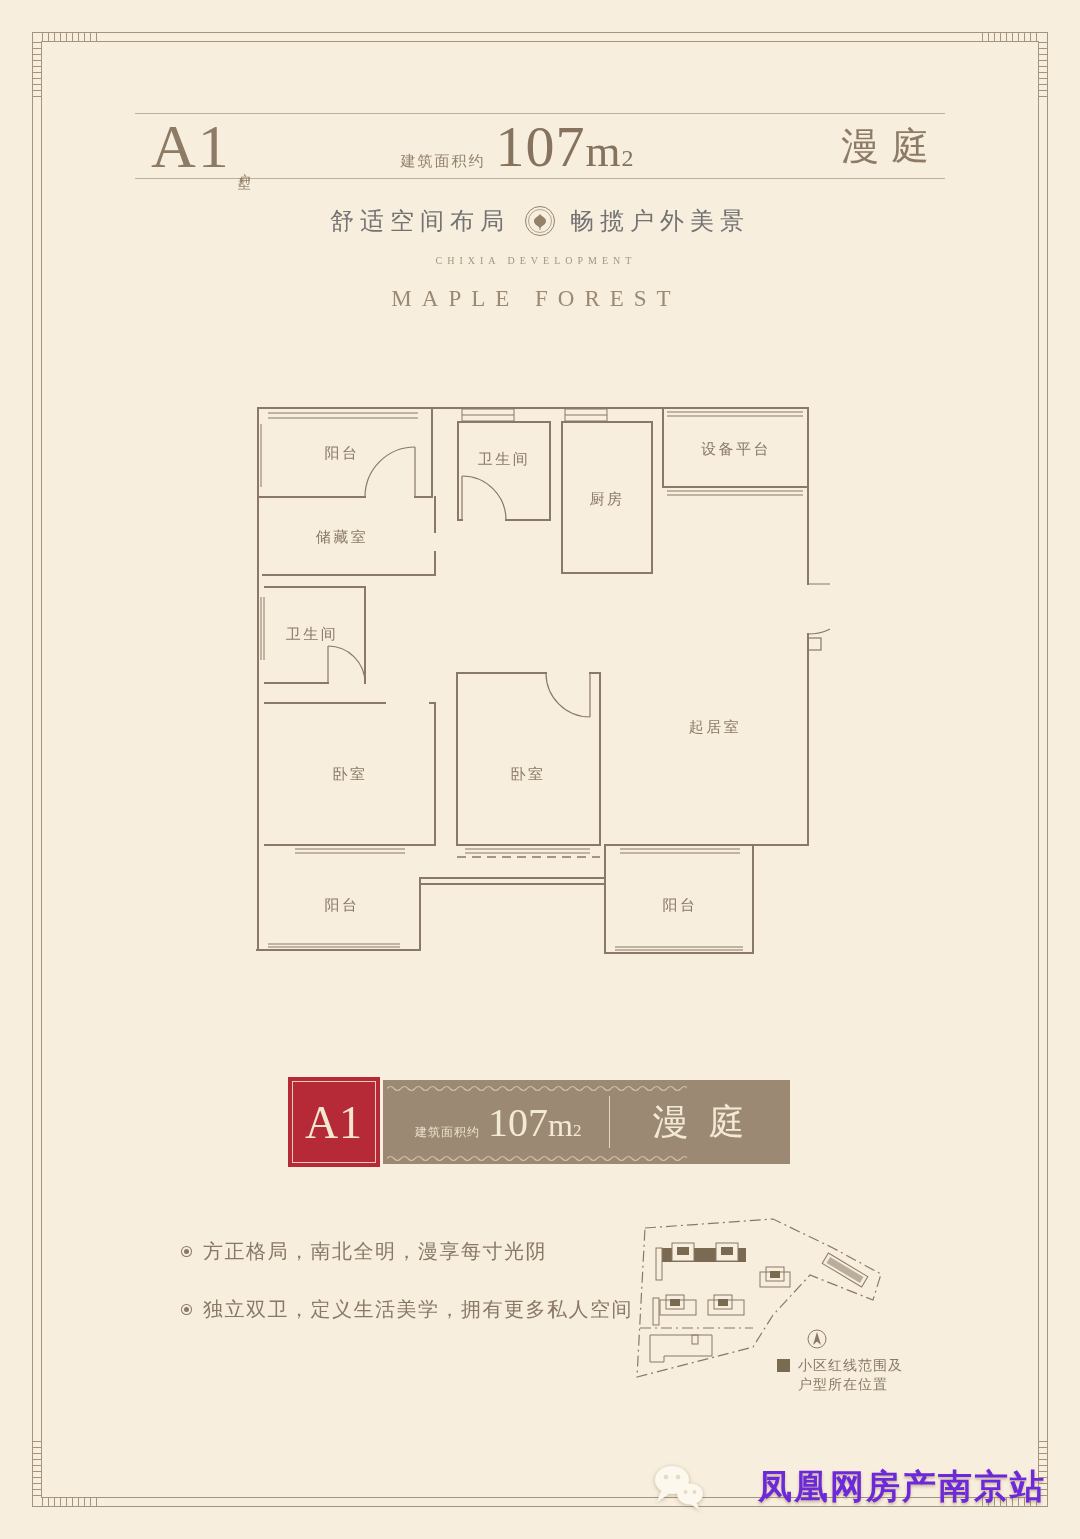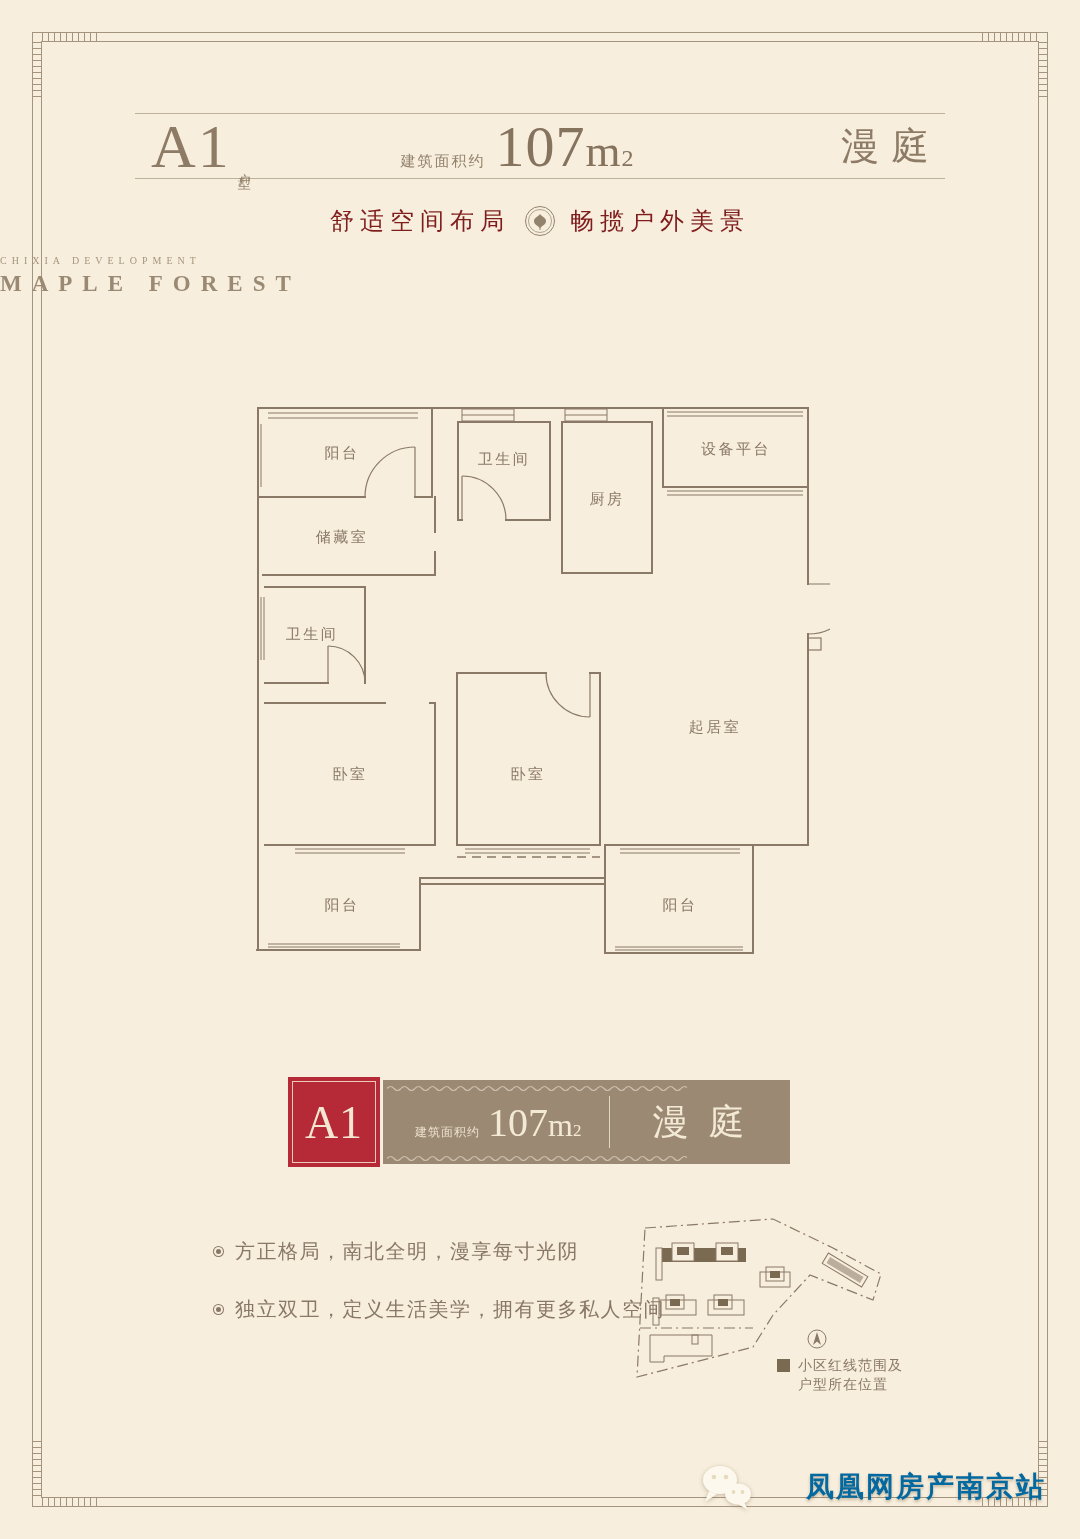--- a/index.html
+++ b/index.html
@@ -32,25 +32,25 @@
     letter-spacing:3px;margin:4px 0 6px 4px;}
   .area-group{display:flex;align-items:baseline;color:#85735d;margin-left:-60px;}
   .area-label{font-size:15px;letter-spacing:2px;margin-right:10px;color:#93826c;}
   .area-value{font-size:58px;letter-spacing:1px;}
   .area-unit{font-size:45px;}
   .area-exp{font-size:24px;vertical-align:28px;margin-left:1px;}
   .proj-name{font-size:38px;color:#8d7b66;letter-spacing:12px;margin-right:-12px;}
 
   
   .tagline{position:absolute;left:0;right:0;top:205px;display:flex;
-    align-items:center;justify-content:center;gap:14px;color:#7f1d1d;}
+    align-items:center;justify-content:center;gap:14px;color:#737373;}
   .tagline-text{font-size:24px;letter-spacing:6px;}
-  .brand{position:absolute;left:0;right:8px;top:255px;text-align:left;color:#a6957e;}
+  .brand{position:absolute;left:0;right:8px;top:255px;text-align:center;color:#a6957e;}
   .brand-line1{font-size:10px;letter-spacing:5px;}
-  .brand-line2{font-size:23px;letter-spacing:10px;margin-top:5px;color:#9b8a73;font-weight:bold;}
+  .brand-line2{font-size:23px;letter-spacing:10px;margin-top:20px;color:#9b8a73;}
 
   
   .floorplan{position:absolute;left:250px;top:392px;}
   .floorplan text{font-family:"Liberation Serif","DejaVu Serif",serif;}
 
   
   .banner{position:absolute;left:288px;top:1077px;display:flex;gap:3px;}
   .red-box{width:92px;height:90px;background:#b62a38;position:relative;
     display:flex;align-items:center;justify-content:center;}
   .red-box::after{content:"";position:absolute;inset:4px;border:1px solid rgba(244,230,208,.85);}
@@ -61,36 +61,36 @@
   .brown-bar .wave.top{top:3px;} .brown-bar .wave.bot{bottom:3px;}
   .bb-area{display:flex;align-items:baseline;margin-left:32px;}
   .bb-area-label{font-size:12px;letter-spacing:1px;margin-right:8px;opacity:.9;}
   .bb-area-value{font-size:40px;}
   .bb-area-unit{font-size:32px;}
   .bb-area-exp{font-size:17px;vertical-align:18px;}
   .bb-divider{width:1px;height:52px;background:rgba(244,234,214,.8);margin:0 0 0 28px;}
   .bb-name{font-size:36px;letter-spacing:20px;margin-left:42px;}
 
   
-  .features{position:absolute;left:216px;top:1238px;}
+  .features{position:absolute;left:184px;top:1238px;}
   .feature{display:flex;align-items:center;margin-bottom:31px;}
   .bullet{width:5px;height:5px;border-radius:50%;background:#8a7866;flex:0 0 auto;
     box-shadow:0 0 0 2px #f7eedd,0 0 0 3px #8a7866;margin-right:14px;}
   .feature-text{font-size:20px;color:#8a7866;letter-spacing:1.5px;}
 
   
   .siteplan{position:absolute;left:608px;top:1212px;}
   .siteplan text{font-family:"Liberation Serif","DejaVu Serif",serif;}
 
   
   .watermark{position:absolute;right:34px;top:1462px;display:flex;align-items:center;
     gap:8px;z-index:6;}
   .watermark svg{filter:drop-shadow(0 1px 2px rgba(140,115,80,.45));}
   .wm-text{font-family:"Liberation Sans","DejaVu Sans",sans-serif;font-weight:bold;
-    font-size:28px;color:#0369a1;letter-spacing:2px;
+    font-size:34px;color:#6d28d9;letter-spacing:2px;
     text-shadow:0 2px 3px rgba(140,115,80,.45);margin-left:45px;}
 </style>
 </head>
 <body>
 
 <div class="page">
 
   <div class="frame-outer"></div>
   <div class="frame-inner"></div>
   <div class="lad h tl-h"></div>

